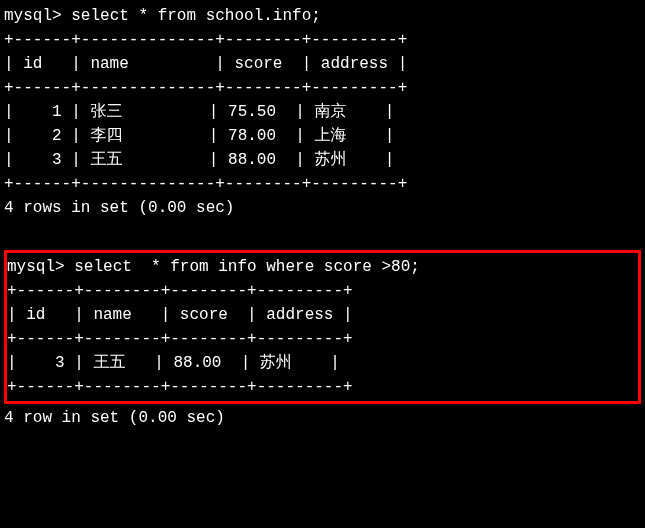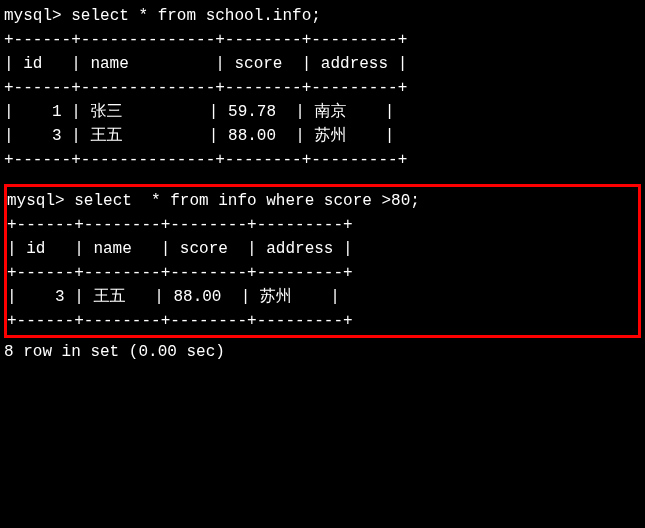--- a/index.html
+++ b/index.html
@@ -17,39 +17,41 @@
       margin: 0;
       font-family: inherit;
       white-space: pre;
     }
     .prompt-line {
       white-space: pre;
       font-family: Liberation Mono, monospace;
     }
     .highlight-box {
       border: 3px solid #ff0000;
-      margin-top: 12px;
+      margin-top: 30px;
       margin-bottom: 2px;
       padding: 2px 0;
     }
   </style>
 </head>
 <body>
 
 <div>
   <div class="prompt-line"><span>mysql&gt; </span><span>select * from school.info;</span></div>
   <pre>+------+--------------+--------+---------+</pre>
   <pre>| id   | name         | score  | address |</pre>
   <pre>+------+--------------+--------+---------+</pre>
-  <pre>|    1 | 张三         | 59.78  | 南京    |</pre>
+  <pre>|    1 | 张三         | 75.50  | 南京    |</pre>
+  <pre>|    2 | 李四         | 78.00  | 上海    |</pre>
   <pre>|    3 | 王五         | 88.00  | 苏州    |</pre>
   <pre>+------+--------------+--------+---------+</pre>
+  <pre>4 rows in set (0.00 sec)</pre>
 
   <div class="highlight-box">
     <div class="prompt-line"><span>mysql&gt; </span><span>select  * from info where score &gt;80;</span></div>
     <pre>+------+--------+--------+---------+</pre>
     <pre>| id   | name   | score  | address |</pre>
     <pre>+------+--------+--------+---------+</pre>
     <pre>|    3 | 王五   | 88.00  | 苏州    |</pre>
     <pre>+------+--------+--------+---------+</pre>
   </div>
-  <pre>8 row in set (0.00 sec)</pre>
+  <pre>4 row in set (0.00 sec)</pre>
 </div>
 
 </body></html>

